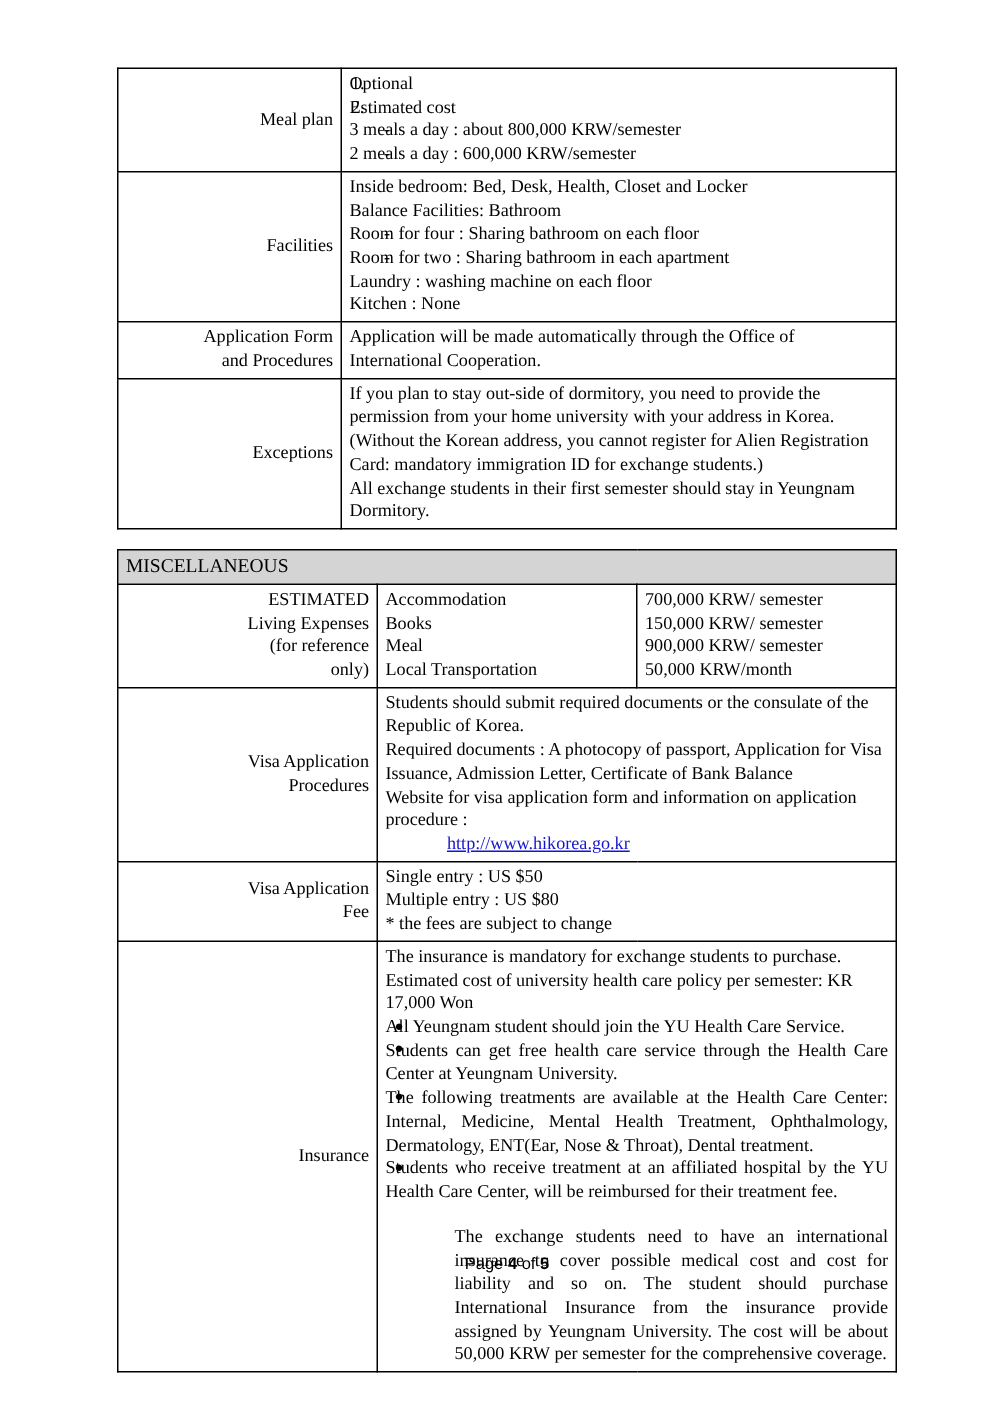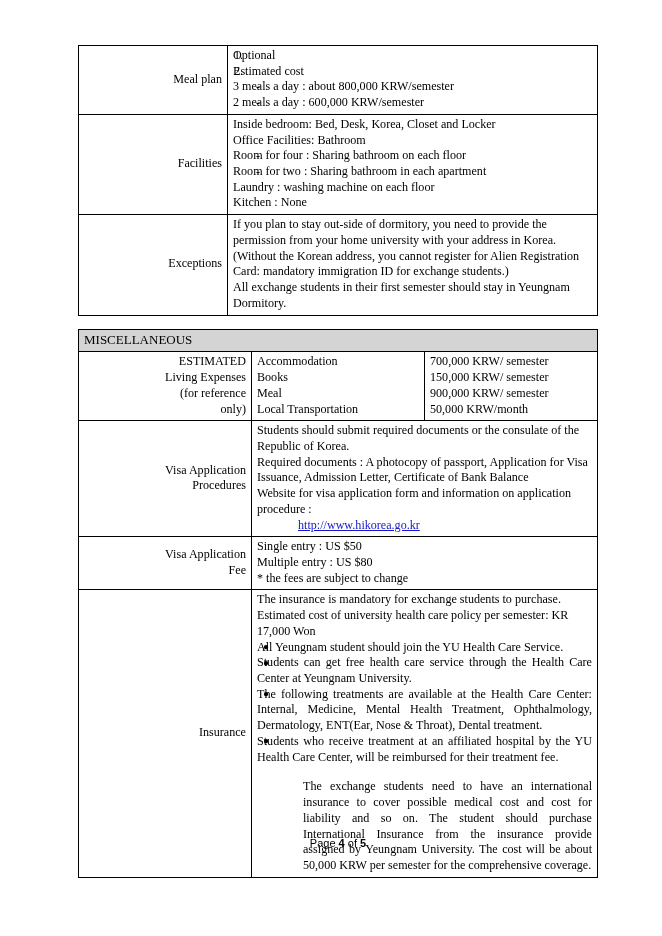--- a/index.html
+++ b/index.html
@@ -135,30 +135,37 @@
             <li class="dash-item"><span class="dash">-</span><span>3 meals a day : about 800,000 KRW/semester</span></li>
             <li class="dash-item"><span class="dash">-</span><span>2 meals a day : 600,000 KRW/semester</span></li>
           </ol>
         </td>
       </tr>
 
       <tr>
         <td class="label-cell t1-c1">Facilities</td>
         <td>
           <ul class="plain">
-            <li>Inside bedroom: Bed, Desk, Korea, Closet and Locker</li>
-            <li>Office Facilities: Bathroom</li>
+            <li>Inside bedroom: Bed, Desk, Health, Closet and Locker</li>
+            <li>Balance Facilities: Bathroom</li>
             <li class="dash-item"><span class="dash">-</span><span>Room for four : Sharing bathroom on each floor</span></li>
             <li class="dash-item"><span class="dash">-</span><span>Room for two : Sharing bathroom in each apartment</span></li>
             <li>Laundry  :  washing machine on each floor</li>
             <li>Kitchen : None</li>
           </ul>
         </td>
       </tr>
 
+      <tr>
+        <td class="label-cell t1-c1">
+          <span class="line">Application Form</span>
+          <span class="line">and Procedures</span>
+        </td>
+        <td>Application will be made automatically through the Office of International Cooperation.</td>
+      </tr>
 
 
       <tr>
         <td class="label-cell t1-c1">Exceptions</td>
         <td>
           <span class="line">If you plan to stay out-side of dormitory, you need to provide the permission from your home university with your address in Korea.</span>
           <span class="line">(Without the Korean address, you cannot register for Alien Registration Card: mandatory immigration ID for exchange students.)</span>
           <span class="line">All exchange students in their first semester should stay in Yeungnam Dormitory.</span>
         </td>
       </tr>

